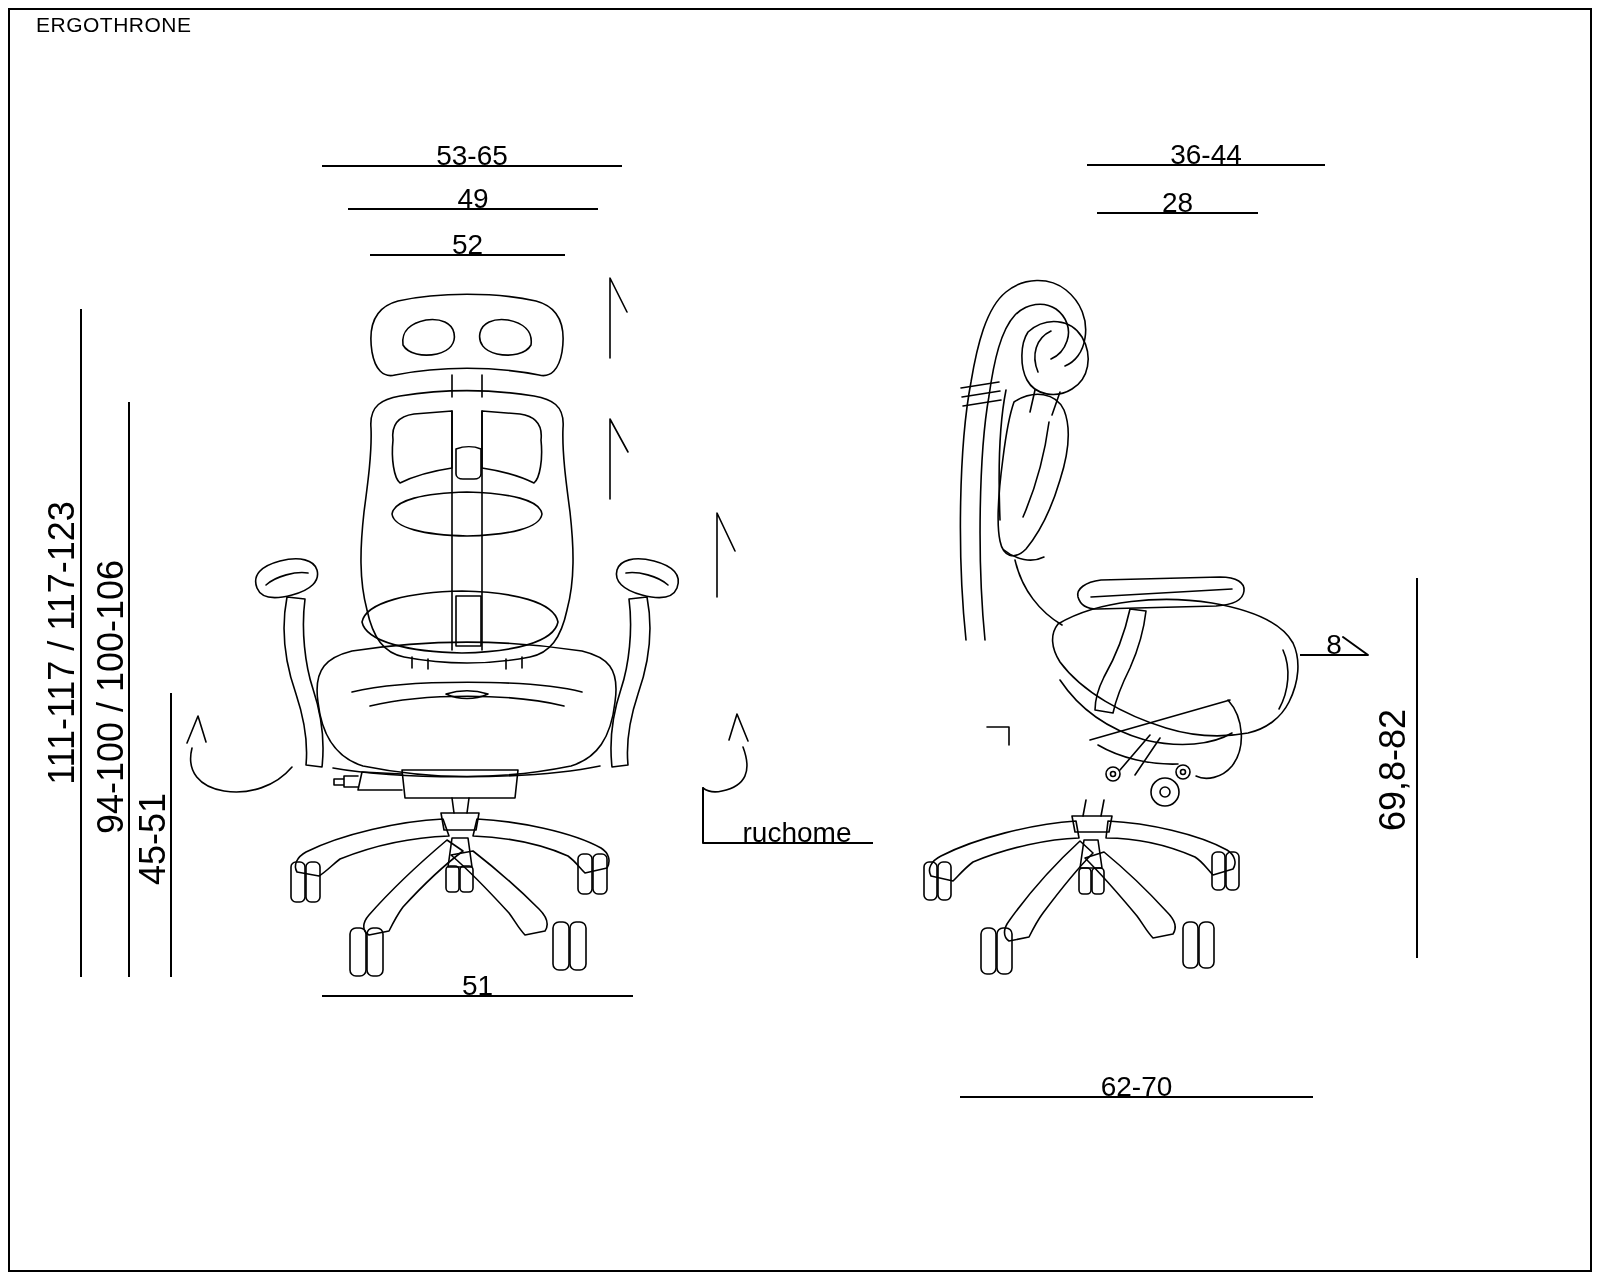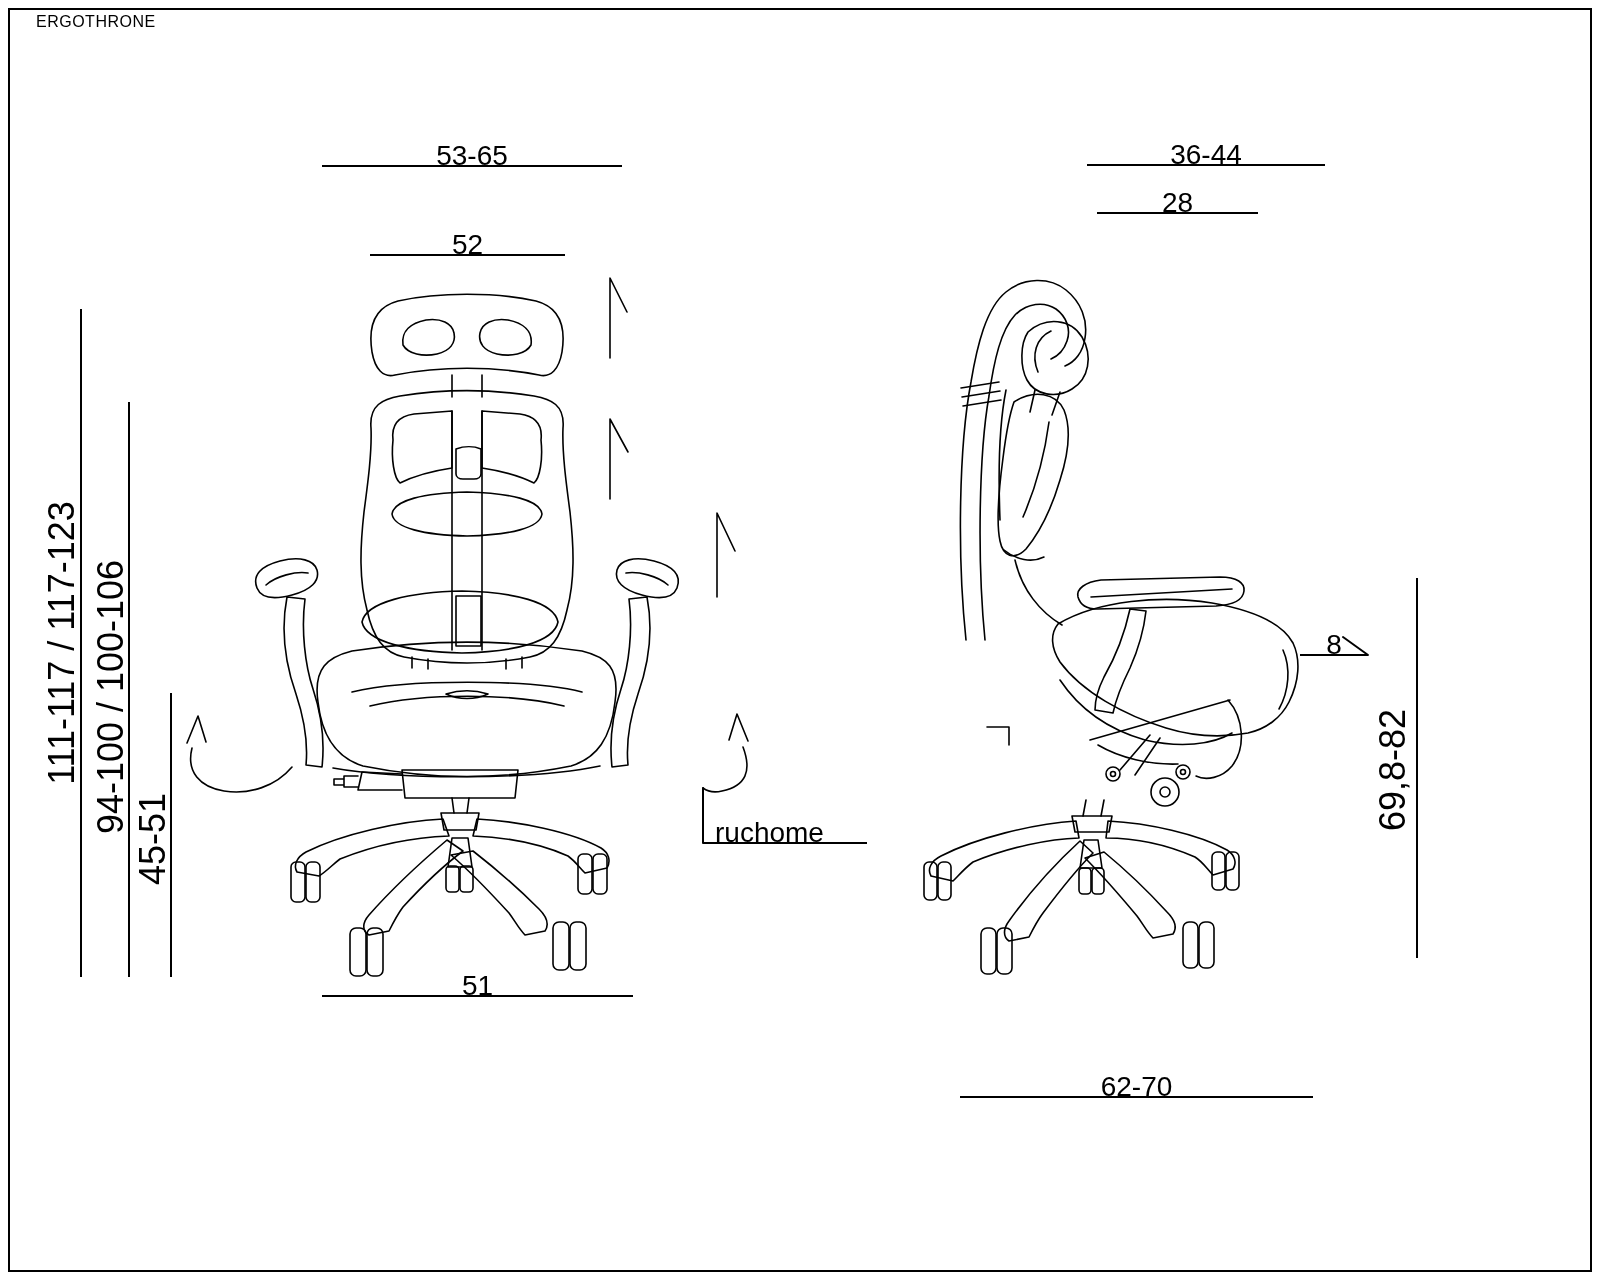--- a/index.html
+++ b/index.html
@@ -1,27 +1,27 @@
 <!DOCTYPE html>
 <html><head>
 <meta charset="utf-8">
 <style>
   html,body{margin:0;padding:0;background:#ffffff;}
   #canvas{
     position:relative;width:1600px;height:1280px;background:#ffffff;overflow:hidden;
     font-family:"Liberation Sans","DejaVu Sans",sans-serif;color:#000;
   }
   #frame-border{position:absolute;left:8px;top:8px;right:8px;bottom:8px;border:2px solid #000;pointer-events:none;}
-  #doc-title{position:absolute;left:36px;top:13px;font-size:16px;letter-spacing:0.5px;}
+  #doc-title{position:absolute;left:36px;top:13px;font-size:21px;letter-spacing:0.5px;}
   .dim{
     position:absolute;display:flex;align-items:flex-end;justify-content:center;
     height:44px;border-bottom:2px solid #000;font-size:28px;
   }
   .dim span{display:block;line-height:1;margin-bottom:-5px;white-space:nowrap;}
-  .dim.left-align{justify-content:flex-start;padding-left:12px;}
+  .dim.left-align{justify-content:center;padding-left:18px;}
   .vline{position:absolute;width:0;border-left:2px solid #000;}
   .vlabel{
     position:absolute;font-size:36px;white-space:nowrap;line-height:1;
     transform:translate(-50%,-50%) rotate(-90deg);
   }
   svg{position:absolute;left:0;top:0;}
   .draw{fill:none;stroke:#000;stroke-width:1.6;stroke-linecap:round;stroke-linejoin:round;}
   .dimstroke{fill:none;stroke:#000;stroke-width:2;stroke-linecap:round;}
 </style>
 </head>
@@ -168,20 +168,23 @@
       <path d="M748,741 L737,714 L729,740"></path>
       <path d="M743,747 C752,771 746,786 722,791 C714,793 707,791 703,788"></path>
     </g>
     <path class="dimstroke" d="M703,788 L703,843"></path>
     <path class="dimstroke" d="M1343,637 L1368,655"></path>
   </svg>
 
   <div class="dim" style="left:322px;top:121px;width:300px;">
     <span>53-65</span>
     </div>
+  <div class="dim" style="left:348px;top:164px;width:250px;">
+    <span>49</span>
+    </div>
   <div class="dim" style="left:370px;top:210px;width:195px;">
     <span>52</span>
     </div>
 
   <div class="dim" style="left:1087px;top:120px;width:238px;">
     <span>36-44</span>
     </div>
   <div class="dim" style="left:1097px;top:168px;width:161px;align-items:flex-end;">
     <span>28</span>
     </div>

